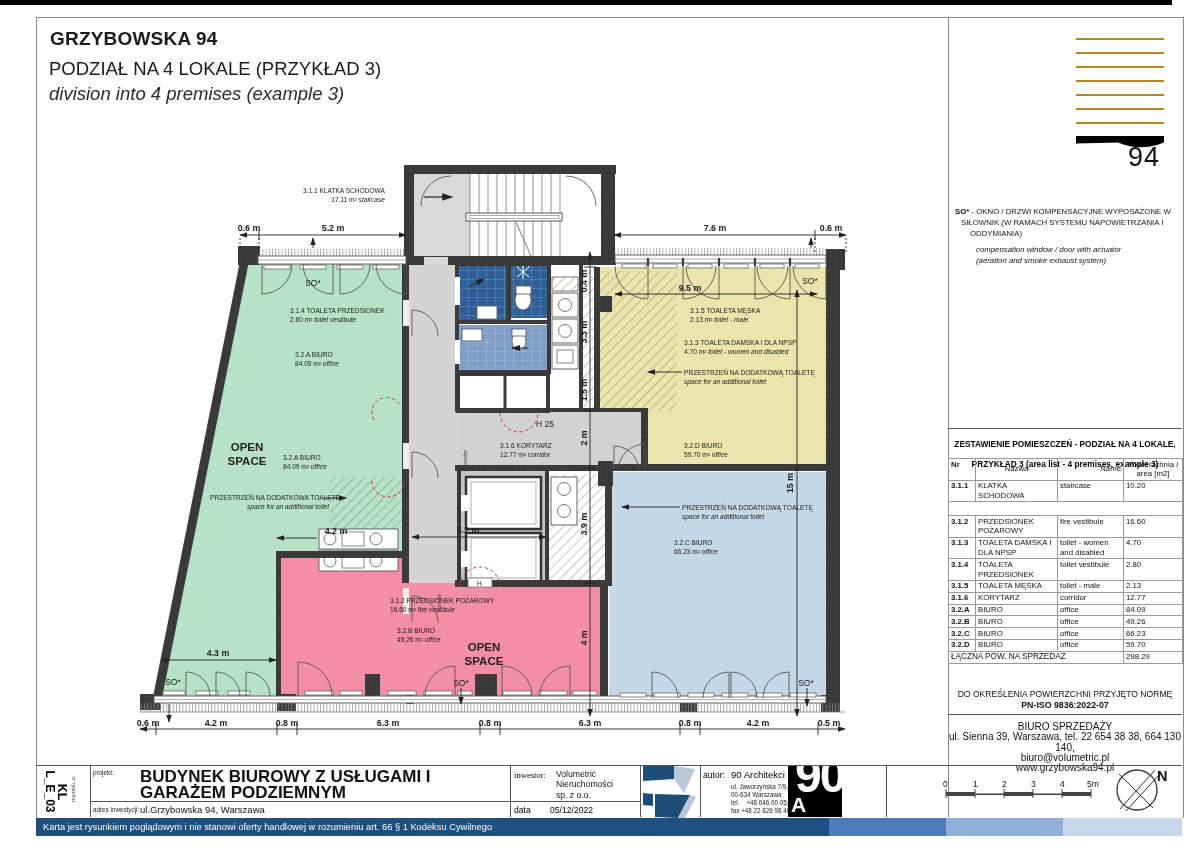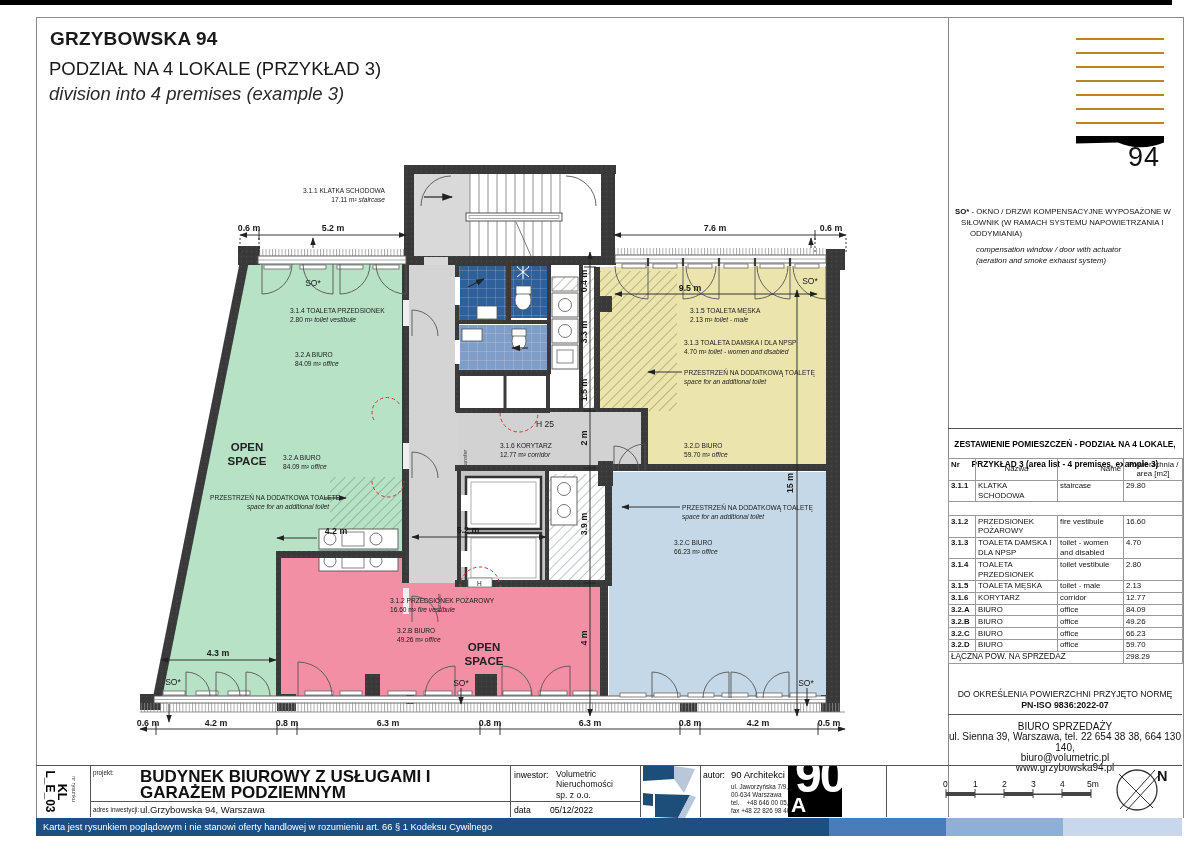--- a/index.html
+++ b/index.html
@@ -80,21 +80,21 @@
       <tr style="height:20px">
         <td class="nr" style="font-weight:bold">Nr</td>
         <td class="nz" style="text-align:center;vertical-align:middle">Nazwa</td>
         <td class="nm" style="text-align:right;vertical-align:middle">Name</td>
         <td class="pw" style="text-align:center">Powierzchnia / area [m2]</td>
       </tr>
 <tr>
         <td class="nr">3.1.1</td>
         <td class="nz">KLATKA SCHODOWA</td>
         <td class="nm">staircase</td>
-        <td class="pw">29.80</td>
+        <td class="pw">10.20</td>
       </tr>
 <tr>
         <td class="nr" colspan="4" style="height:12px"></td>
       </tr>
 <tr>
         <td class="nr">3.1.2</td>
         <td class="nz">PRZEDSIONEK POŻAROWY</td>
         <td class="nm">fire vestibule</td>
         <td class="pw">16.60</td>
       </tr>
@@ -165,21 +165,21 @@
 <div class="abs vln" style="left:700px"></div>
 <div class="abs vln" style="left:886px"></div>
 <div class="abs" style="left:47px;top:785px;width:30px;height:14px;font-size:12.5px;font-weight:bold;transform:rotate(90deg);text-align:center;line-height:14px;">KL</div>
 <div class="abs" style="left:26px;top:785px;width:46px;height:13px;font-size:12px;font-weight:bold;transform:rotate(90deg);text-align:center;line-height:13px;">L_E_03</div>
 <div class="abs" style="left:57px;top:785px;width:34px;height:8px;font-size:5.5px;transform:rotate(90deg);text-align:center;color:#333;line-height:8px;">nr rysunku</div>
 <div class="abs tiny" style="left:93px;top:769px;">projekt:</div>
 <div class="abs" id="prj">BUDYNEK BIUROWY Z USŁUGAMI I GARAŻEM PODZIEMNYM</div>
 <div class="abs" id="hlsub"></div>
 <div class="abs tiny" style="left:93px;top:806px;">adres inwestycji:</div>
 <div class="abs" id="adr1">ul.Grzybowska 94, Warszawa</div>
-<div class="abs" style="left:514px;top:770px;font-size:8.6px;">inwestor:</div>
+<div class="abs" style="left:514px;top:770px;font-size:8.6px;font-family:Liberation Serif, serif;">inwestor:</div>
 <div class="abs" id="inw">Volumetric<br>Nieruchomości<br>sp. z o.o.</div>
 <div class="abs" id="hlsub2"></div>
 <div class="abs" style="left:514px;top:805px;font-size:8.6px;">data</div>
 <div class="abs" style="left:550px;top:805px;font-size:8.6px;">05/12/2022</div>
 
 <svg class="abs" style="left:640px;top:765px" width="60" height="53" viewBox="0 0 60 53">
 <polygon points="3,1 34,1 34,14 3,16" fill="#1c4e79"></polygon>
 <polygon points="34,1 55,4 44,28 34,14" fill="#b9c7d9"></polygon>
 <polygon points="3,28 13,29 13,41 3,40" fill="#1c4e79"></polygon>
 <polygon points="15,29 50,30 38,53 15,52" fill="#1c4e79"></polygon>

